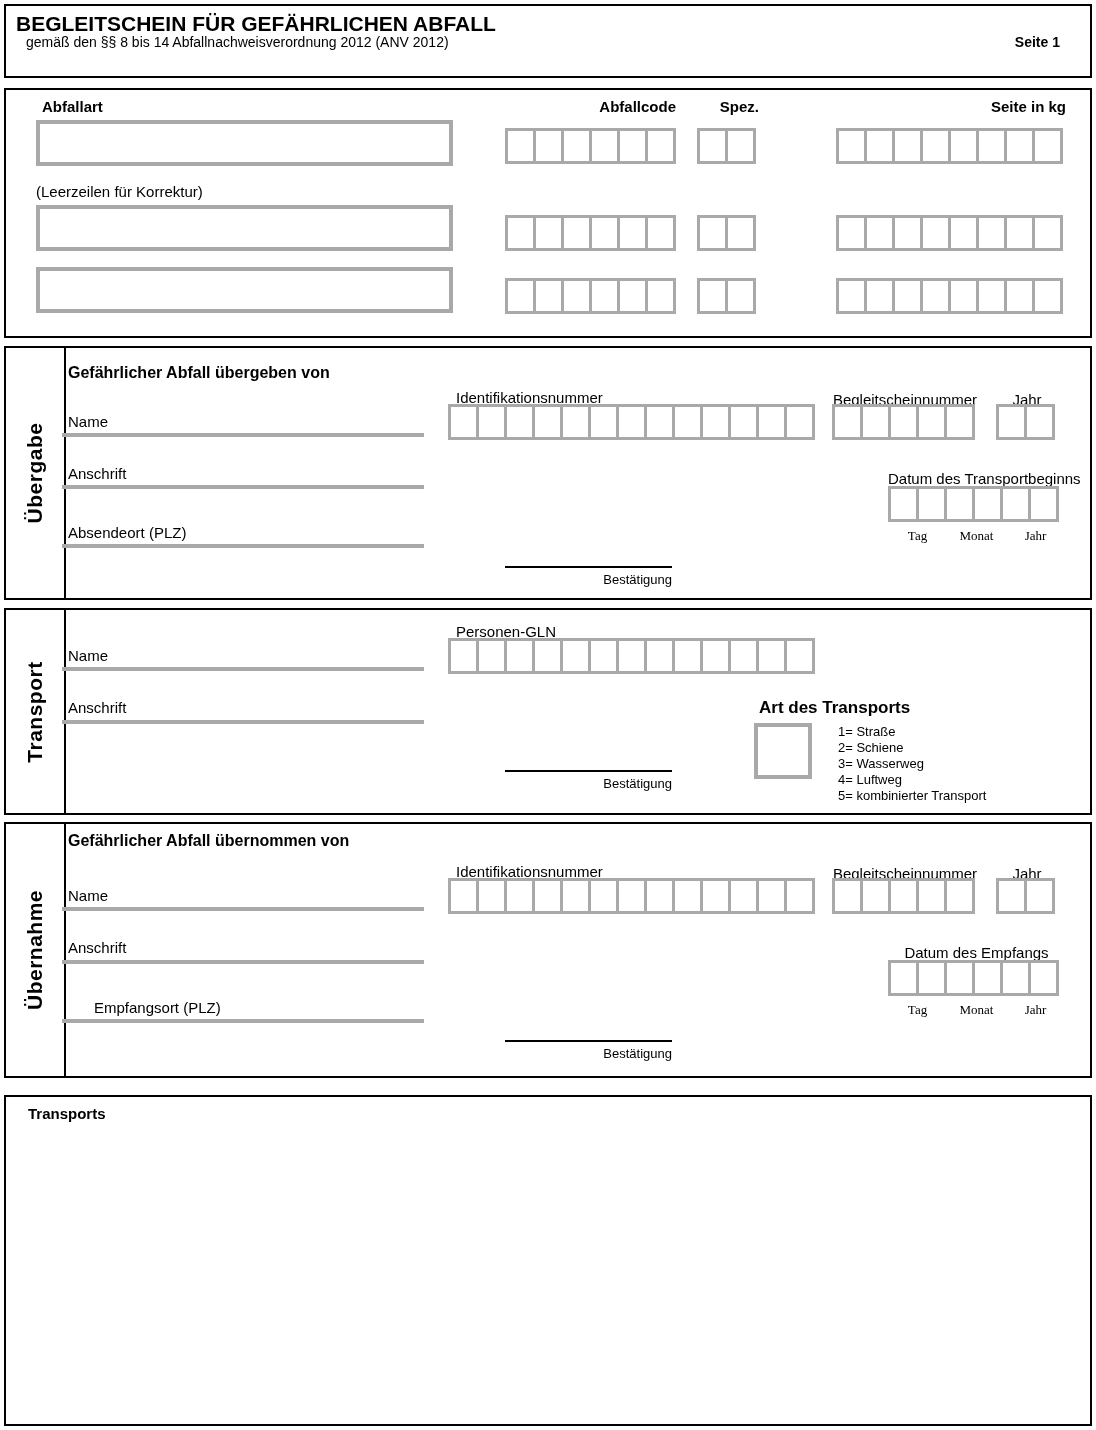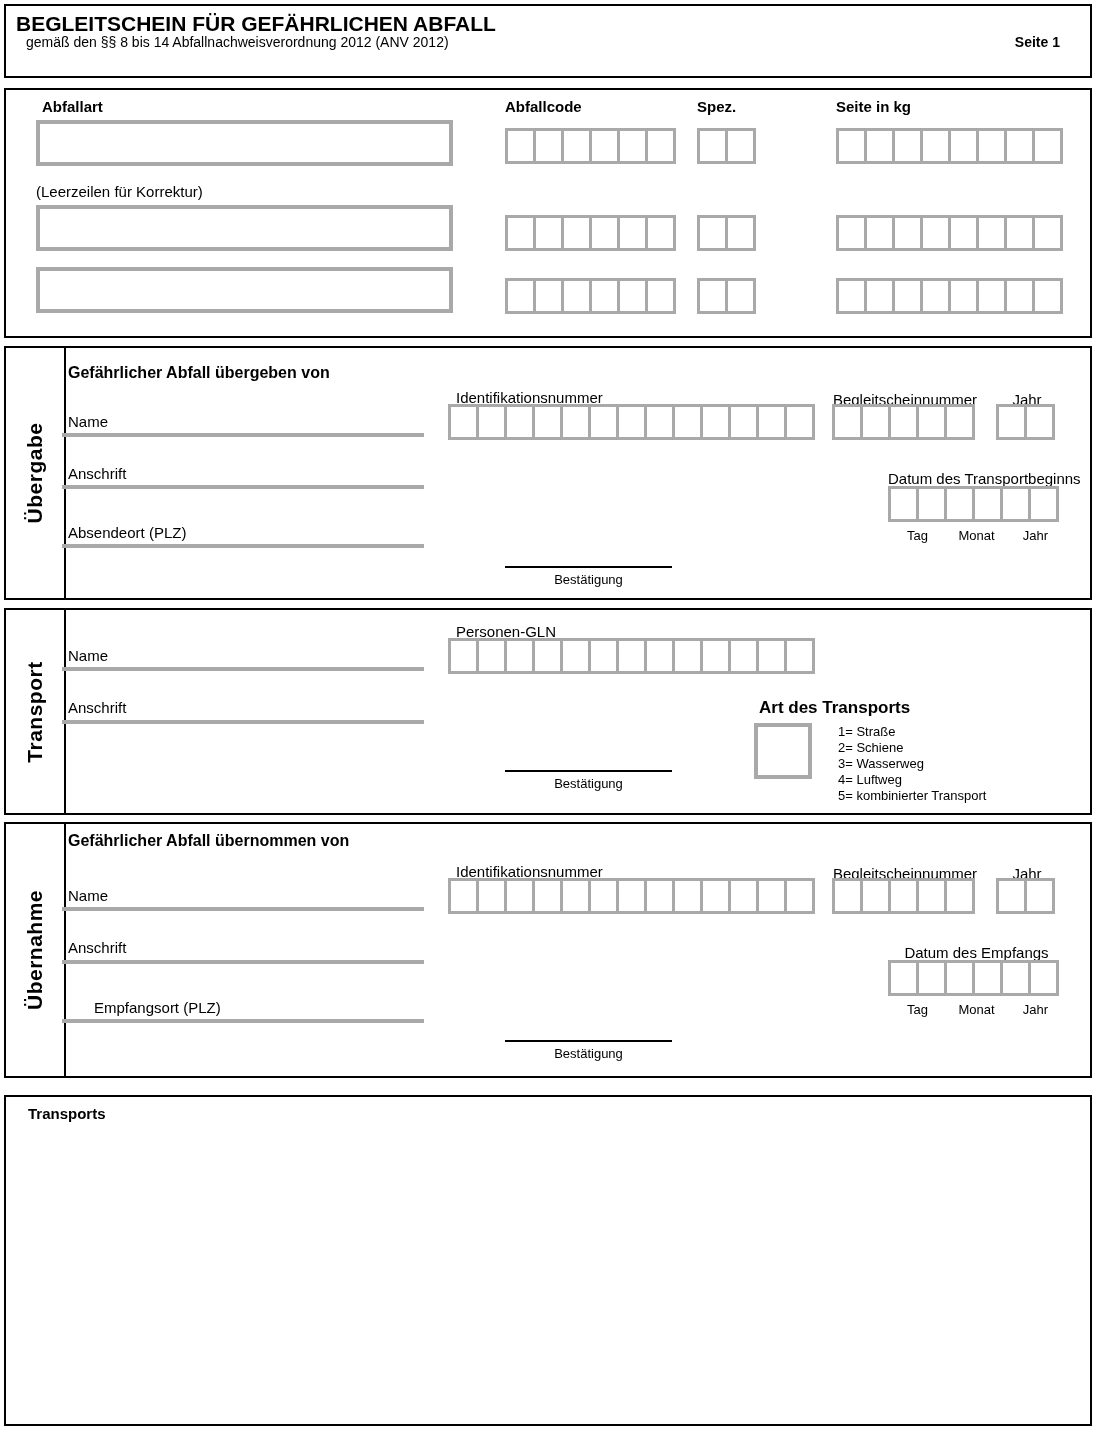--- a/index.html
+++ b/index.html
@@ -4,32 +4,32 @@
 <style>
   html,body{margin:0;padding:0;background:#fff;}
   #page{
     position:relative;width:1096px;height:1430px;background:#fff;
     font-family:"Liberation Sans","DejaVu Sans",sans-serif;color:#000;
   }
   .box{position:absolute;border:2px solid #000;box-sizing:border-box;background:#fff;}
   .abs{position:absolute;}
   .b{font-weight:bold;}
   .lbl{font-size:15px;line-height:15px;white-space:nowrap;}
-  .colhead{font-size:15px;font-weight:bold;text-align:left;white-space:nowrap;}
+  .colhead{font-size:15px;font-weight:bold;text-align:right;white-space:nowrap;}
   .sectitle{font-size:16px;font-weight:bold;white-space:nowrap;}
   .bigbox{position:absolute;border:4px solid #a9a9a9;background:#fff;box-sizing:border-box;width:417px;height:46px;}
   .comb{position:absolute;display:flex;background:#a9a9a9;padding:3px;gap:3px;}
   .comb .cell{width:25px;height:30px;background:#fff;}
   .uline{position:absolute;height:4px;background:#a9a9a9;width:362px;}
   .sideCol{position:absolute;left:0;top:0;bottom:0;width:58px;border-right:2px solid #000;
     display:flex;align-items:center;justify-content:center;}
   .sideCol span{transform:rotate(-90deg);white-space:nowrap;font-weight:bold;font-size:21px;letter-spacing:.5px;}
   .sigline{position:absolute;width:167px;height:2px;background:#000;}
-  .sigtext{position:absolute;width:167px;text-align:center;font-size:13px;}
-  .dmy{position:absolute;display:flex;width:177px;}
+  .sigtext{position:absolute;width:167px;text-align:right;font-size:13px;}
+  .dmy{position:absolute;display:flex;width:177px;font-family:Liberation Serif, serif;}
   .dmy div{flex:1;text-align:center;font-size:13px;}
   .opts{position:absolute;font-size:13px;line-height:16px;white-space:nowrap;}
   .artbox{position:absolute;width:58px;height:56px;border:4px solid #a9a9a9;box-sizing:border-box;background:#fff;}
 </style>
 </head>
 <body>
 
 <div id="page">
 
   <div class="box" style="left:4px;top:4px;width:1088px;height:74px;">

